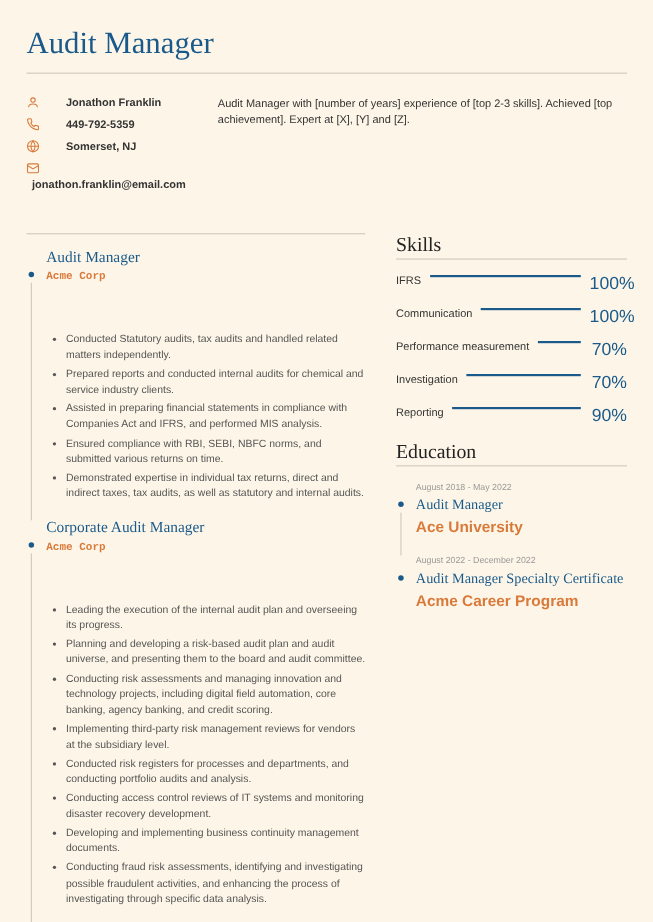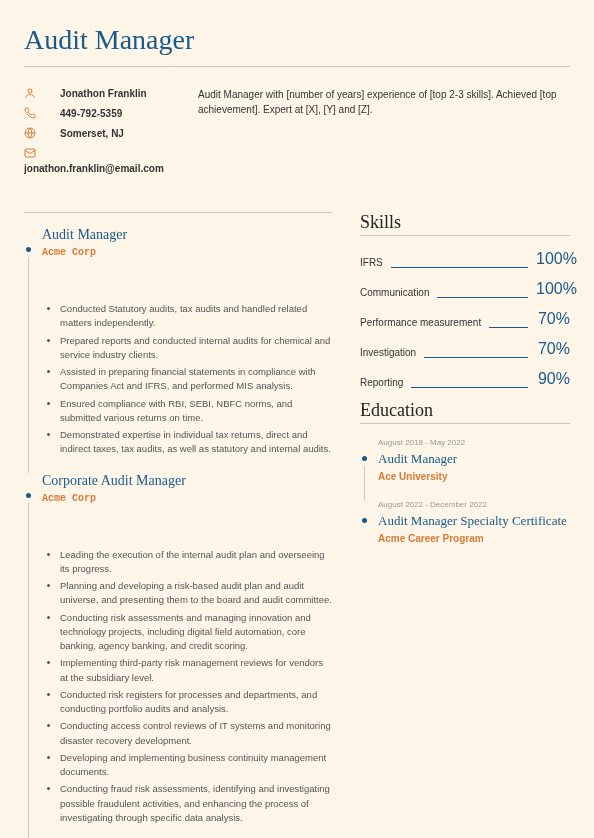--- a/index.html
+++ b/index.html
@@ -120,21 +120,21 @@
   }
   .job li {
     font-family: Arial, sans-serif;
     font-size: 9.5px;
     color: #555;
     line-height: 1.5;
     margin-bottom: 3px;
   }
   .skill-row {
     display: flex;
-    align-items: flex-end;
+    align-items: flex-start;
     gap: 8px;
     margin-bottom: 12px;
     font-family: Arial, sans-serif;
     font-size: 10px;
   }
   .skill-name { color: #333; white-space: nowrap; }
   .skill-bar {
     flex: 1;
     height: 1.5px;
     background: #1a5a8a;
@@ -177,21 +177,21 @@
     color: #999;
     margin-bottom: 4px;
   }
   .edu-title {
     font-size: 13px;
     color: #1a5a8a;
     margin-bottom: 4px;
   }
   .edu-school {
     font-family: Arial, sans-serif;
-    font-size: 10px;
+    font-size: 14px;
     color: #d97a3a;
     font-weight: bold;
   }
 </style>
 </head>
 <body>
 
 <h1 class="title">Audit Manager</h1>
 <hr class="hr-top">
 
@@ -224,21 +224,21 @@
       <span>Somerset, NJ</span>
     </div>
     <div class="contact-item">
       <span class="contact-icon">
         <svg width="12" height="12" viewBox="0 0 24 24" fill="none" stroke="currentColor" stroke-width="2">
             <rect x="2" y="4" width="20" height="16" rx="2"></rect>
             <path d="M2 7l10 6 10-6"></path>
           </svg>
       </span>
     </div>
-    <div class="contact-item" style="margin-top:-4px;">
+    <div class="contact-item" style="margin-top:-4px;justify-content:center;">
       <span>jonathon.franklin@email.com</span>
     </div>
   </div>
   <div class="summary">Audit Manager with [number of years] experience of [top 2-3 skills]. Achieved [top achievement]. Expert at [X], [Y] and [Z].</div>
 </div>
 
 <div class="main-row">
   <div class="left-col">
     <hr class="section-hr">
     <div id="jobs-container">

